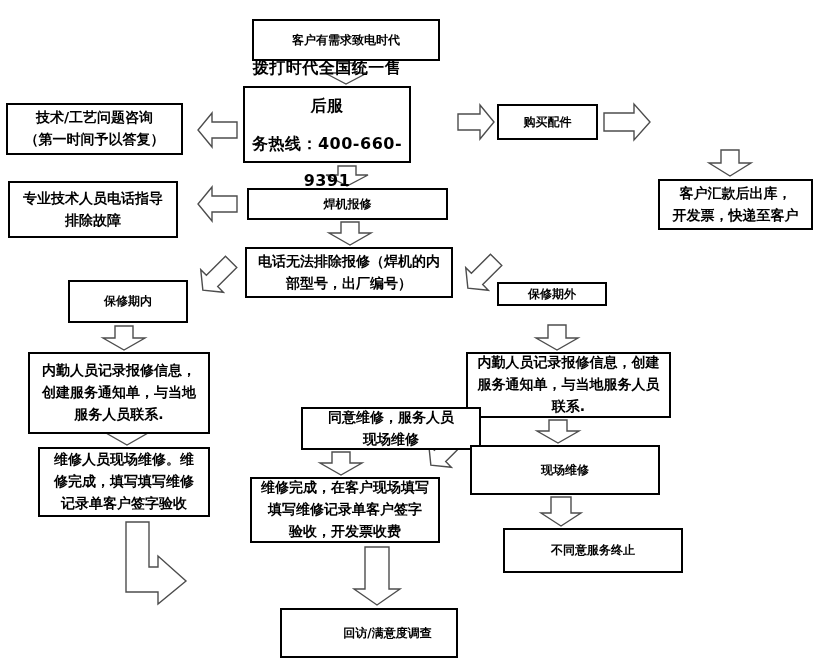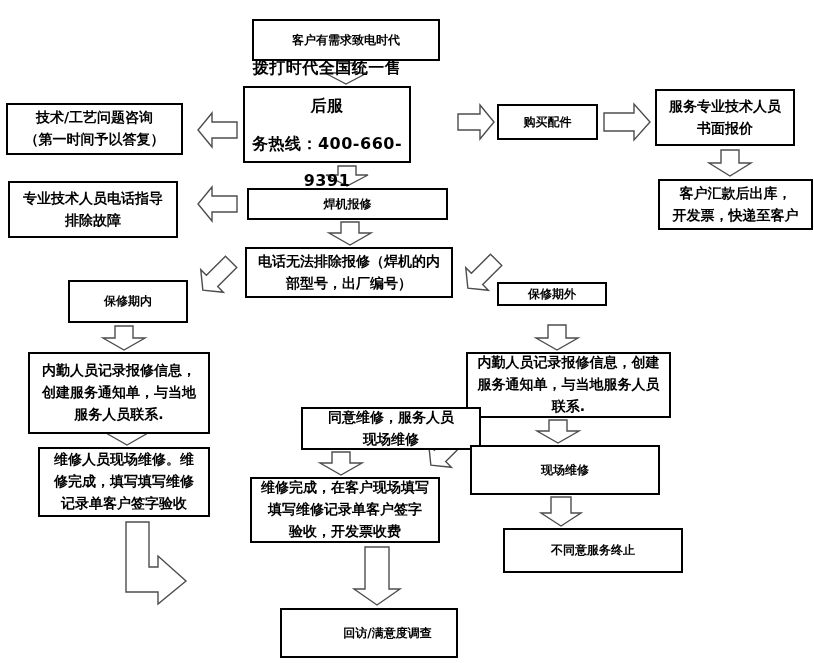--- a/index.html
+++ b/index.html
@@ -66,22 +66,20 @@
 务热线：400-660-9391</div>
 
   <div class="node" style="left:6px;top:103px;width:177px;height:52px;">技术/工艺问题咨询
 （第一时间予以答复）</div>
 
   <div class="node" style="left:8px;top:181px;width:170px;height:57px;">专业技术人员电话指导
 排除故障</div>
 
   <div class="node big" style="left:497px;top:104px;width:101px;height:36px;">购买配件</div>
 
-  <div class="node" style="left:655px;top:89px;width:140px;height:57px;">服务专业技术人员
-书面报价</div>
 
   <div class="node" style="left:658px;top:179px;width:155px;height:51px;">客户汇款后出库，
 开发票，快递至客户</div>
 
   <div class="node big" style="left:247px;top:188px;width:201px;height:32px;">焊机报修</div>
 
   <div class="node" style="left:245px;top:247px;width:208px;height:51px;">电话无法排除报修（焊机的内
 部型号，出厂编号）</div>
 
   <div class="node big" style="left:68px;top:280px;width:120px;height:43px;">保修期内</div>

